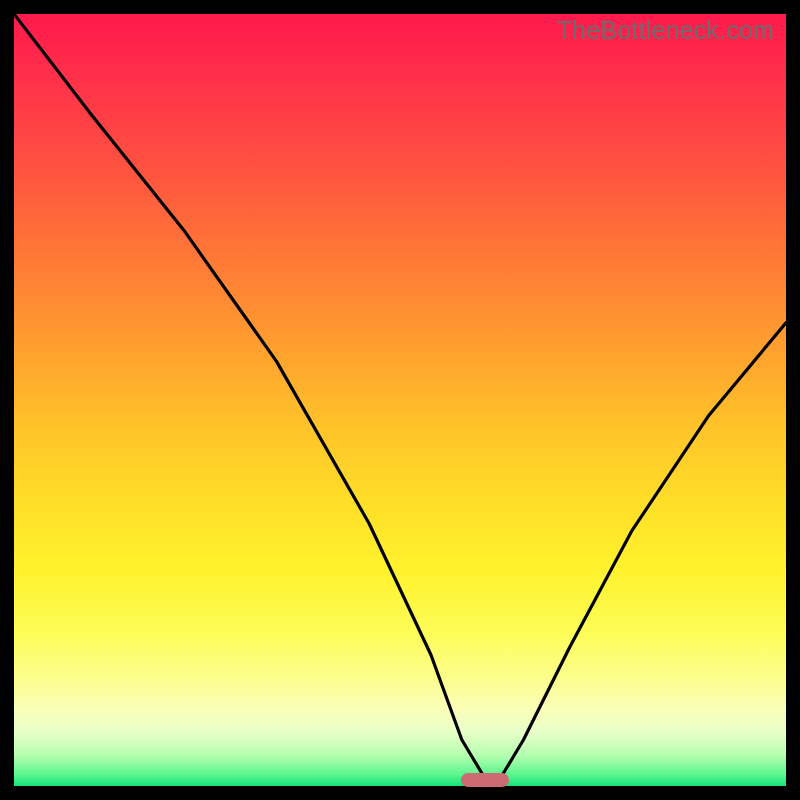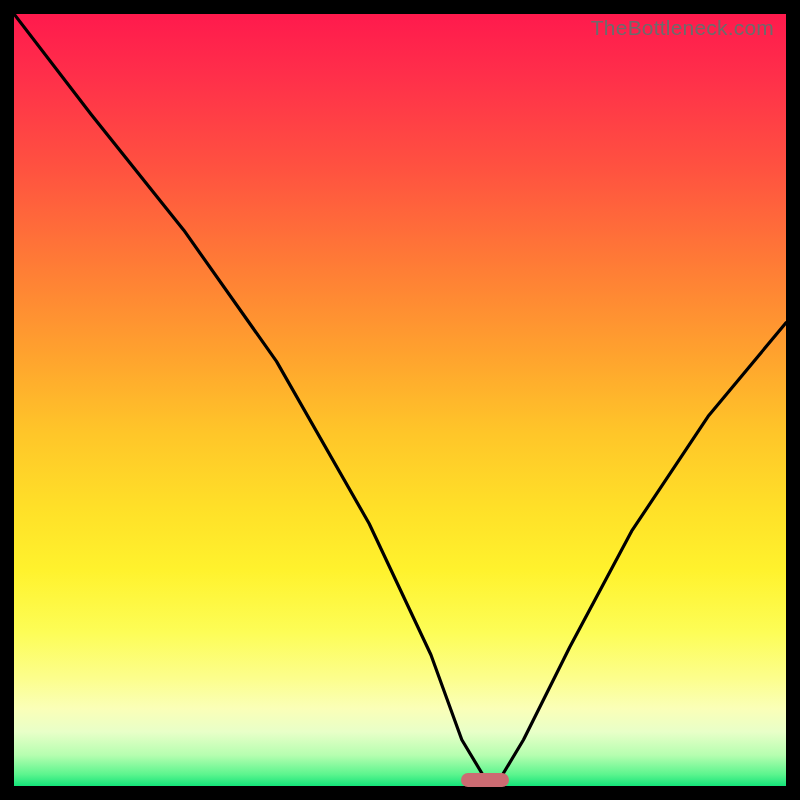--- a/index.html
+++ b/index.html
@@ -41,21 +41,21 @@
       #b6feb0 96%,
       #5cf58e 98.5%,
       #14e379 100%
     );
   }
   .watermark {
     position: absolute;
     top: 2px;
     right: 12px;
     color: #6c6c6c;
-    font-size: 21px;
+    font-size: 25px;
     font-weight: 500;
     letter-spacing: 0.2px;
   }
   svg.curve {
     position: absolute;
     left: 0;
     top: 0;
   }
   .marker {
     position: absolute;

